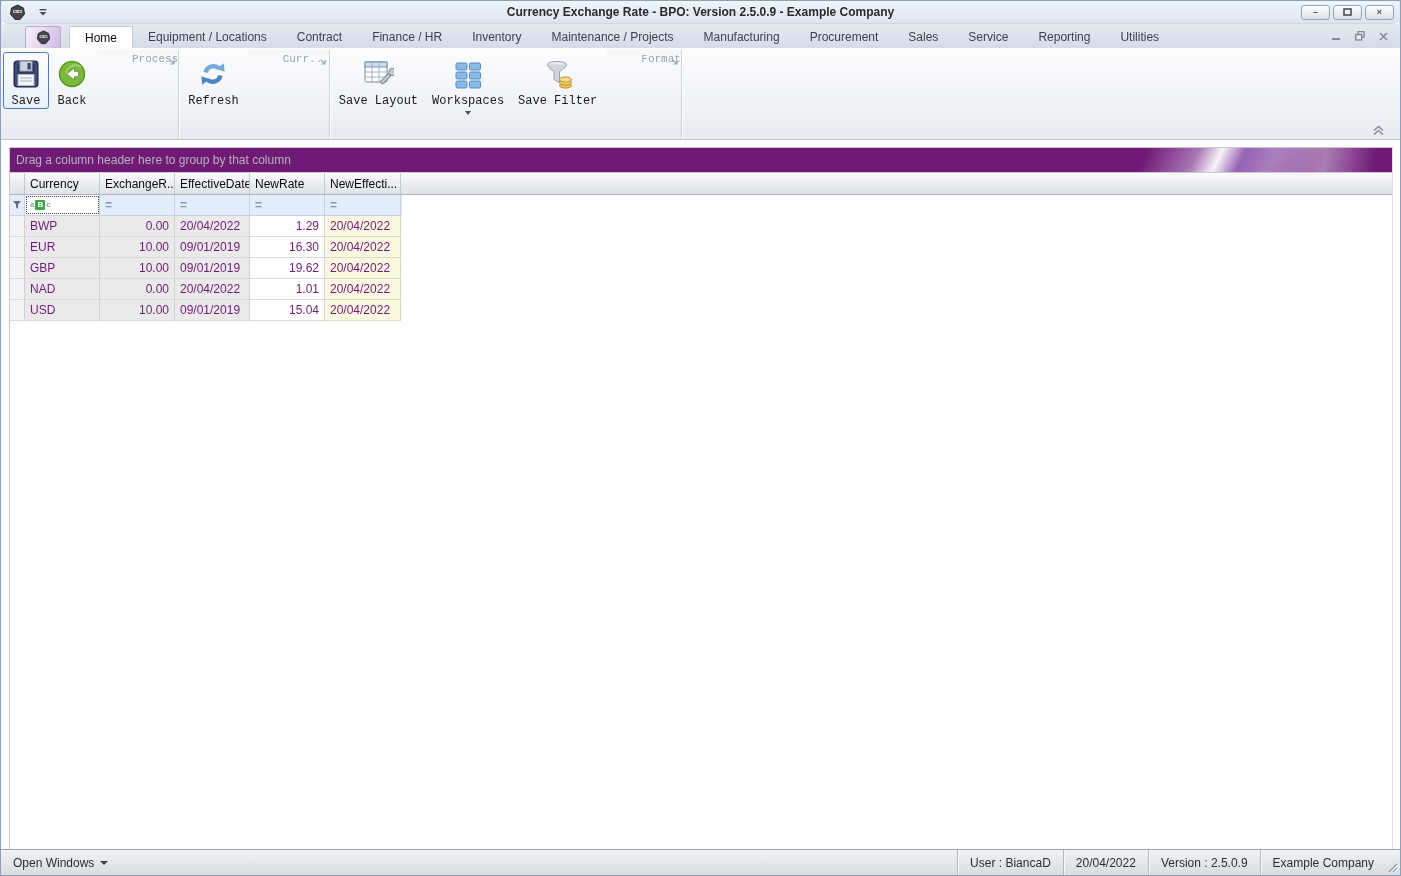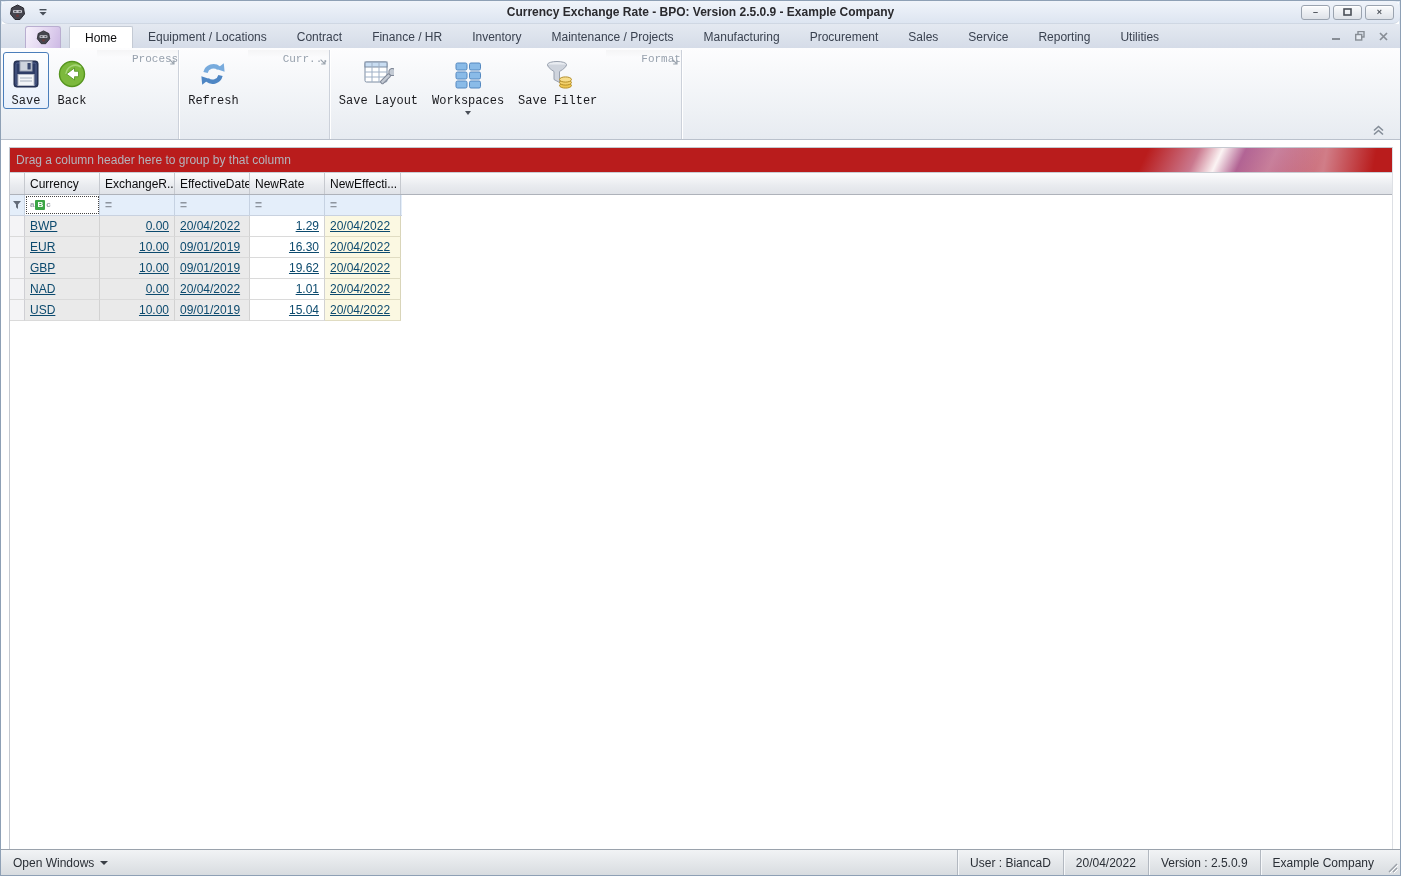--- a/index.html
+++ b/index.html
@@ -34,37 +34,37 @@
   .rbtn .ricon { width:32px; height:32px; }
   .rbtn .rlabel { white-space:nowrap; }
   .rbtn .drop-caret { width:0; height:0; border-left:3.5px solid transparent; border-right:3.5px solid transparent; border-top:4px solid #4a4f58; margin-top:-1px; }
   .rg-caption { height:18px; flex:0 0 18px; position:relative; display:flex; align-items:center; justify-content:center; color:#97a1ad; font-size:11px; background:linear-gradient(#00000008,#00000000 40%);padding-left:35px; }
   .launcher { position:absolute; right:3px; bottom:3px; cursor:pointer; }
   .ribbon-collapse { position:absolute; right:14px; bottom:3px; cursor:pointer; }
 
   
   .content { flex:1 1 auto; background:#fff; position:relative; overflow:hidden; }
   .grid-control { position:absolute; left:8px; right:7px; top:7px; bottom:0; border-left:1px solid #c5c9d0; border-right:1px solid #dde0e5; border-top:1px solid #c5c9d0; background:#fff; }
-  .group-panel { height:25px; background:#b91c1c; border-bottom:1px solid #c9cdd4; display:flex; align-items:center; padding-left:6px; color:#b4b4bc; position:relative; overflow:hidden; }
+  .group-panel { height:25px; background:#701a75; border-bottom:1px solid #c9cdd4; display:flex; align-items:center; padding-left:6px; color:#b4b4bc; position:relative; overflow:hidden; }
   .group-panel .swirl { position:absolute; right:0; top:0; bottom:0; width:380px; background:
       linear-gradient(115deg, rgba(255,255,255,0) 35%, rgba(216,196,235,.55) 48%, rgba(255,255,255,.95) 54%, rgba(172,136,212,.6) 60%, rgba(214,196,236,.45) 68%, rgba(255,255,255,0) 80%),
       linear-gradient(100deg, rgba(255,255,255,0) 55%, rgba(197,170,226,.35) 70%, rgba(232,222,243,.5) 82%, rgba(255,255,255,0) 95%); }
   .hdr-row { height:22px; display:flex; background:linear-gradient(#fcfcfd,#e9ebef 60%,#e0e3e8); border-bottom:1px solid #aeb2ba;text-align:right; }
   .hdr-cell { border-right:1px solid #c6c9cf; display:flex; align-items:center; padding-left:5px; color:#0b0b0d; overflow:hidden; white-space:nowrap; cursor:pointer; }
   .hdr-ind { flex:0 0 15px; padding:0; cursor:default; }
   .hdr-fill { flex:1; border-right:none; cursor:default; }
   .filter-row { height:21px; display:flex; background:#e4eefa; border-bottom:1px solid #c9d2e0; width:392px; }
   .f-cell { border-right:1px solid #c6d2e2; display:flex; align-items:center; padding-left:5px; color:#8e959e; font-weight:bold; }
   .f-ind { flex:0 0 15px; justify-content:center; padding:0; }
   .f-edit { background:#fff; outline:1px dotted #444; outline-offset:-2px; font-weight:normal; }
   .abc-icon { display:flex; align-items:center; font-size:8px; line-height:1; gap:1px; }
   .abc-icon .l { color:#9aa0a8; font-weight:bold; }
   .abc-icon .m { background:#3aa545; color:#fff; padding:1px 2px; border-radius:1px; font-weight:bold; }
   .g-row { height:21px; display:flex; width:392px; }
-  .g-cell { border-right:1px solid #d2d2d2; border-bottom:1px solid #dadada; background:#eaeaea; display:flex; align-items:center; overflow:hidden; white-space:nowrap; color:#0c4a6e;text-decoration:underline; }
+  .g-cell { border-right:1px solid #d2d2d2; border-bottom:1px solid #dadada; background:#eaeaea; display:flex; align-items:center; overflow:hidden; white-space:nowrap; color:#701a75; }
   .g-ind { flex:0 0 15px; background:#f4f4f6; border-right:1px solid #cfcfd4; }
   .g-cell.white { background:#fff;padding-left:12px; }
   .g-cell.yellow { background:#fbf8e2; border-right:1px solid #d9d5b9; border-bottom:1px solid #e0dcc2; }
   .al-left { padding-left:5px; }
   .al-right { justify-content:flex-end; padding-right:5px; }
 
   
   .statusbar { height:26px; flex:0 0 26px; border-top:1px solid #9aa2ac; background:linear-gradient(#f1f3f5,#d8dce0); display:flex; align-items:center; color:#2a2f36; }
   .sb-left { display:flex; align-items:center; gap:6px; padding-left:12px; cursor:pointer; }
   .sb-caret { width:0; height:0; border-left:4px solid transparent; border-right:4px solid transparent; border-top:4px solid #3a3f46; }

